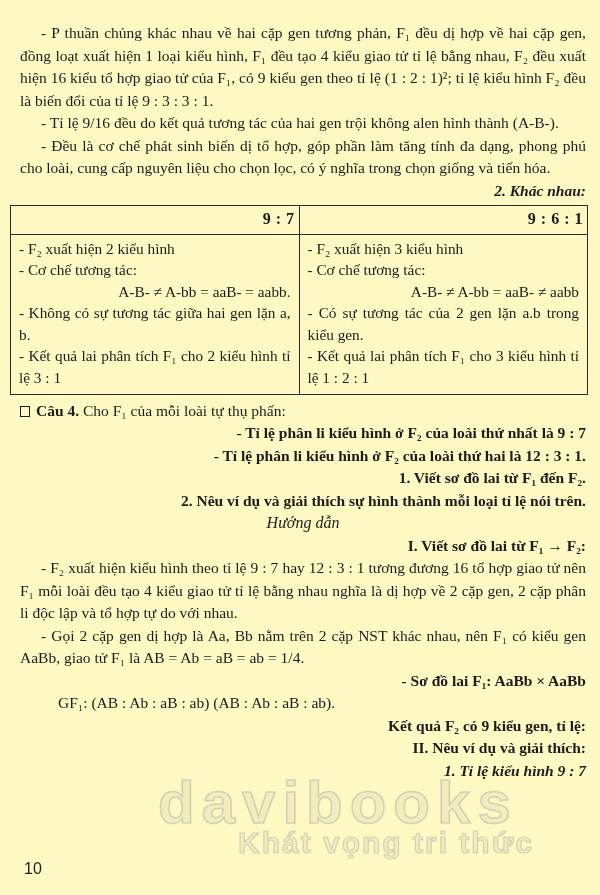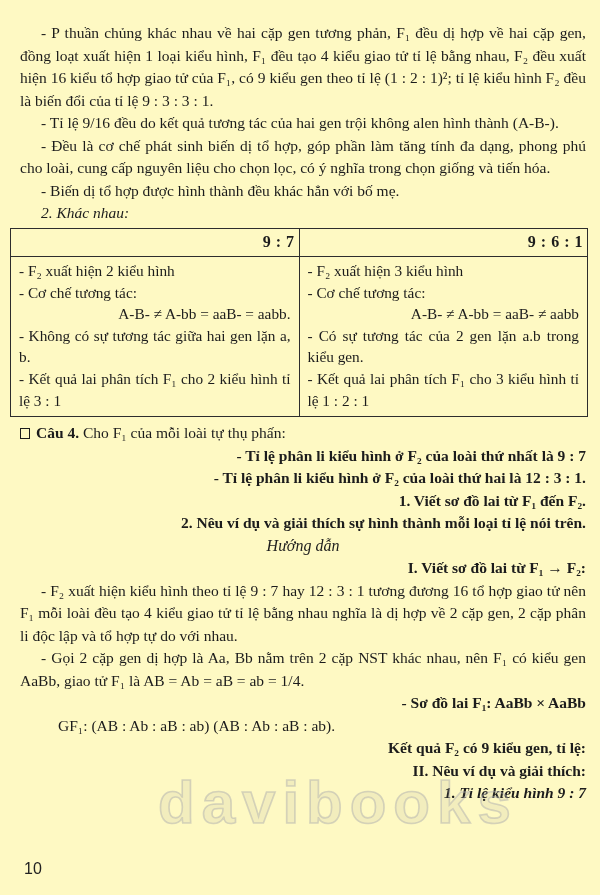--- a/index.html
+++ b/index.html
@@ -16,21 +16,21 @@
   .content {
     position:absolute; left:20px; right:14px; top:22px;
     font-size:15.5px; line-height:22.5px;
     text-align:justify;
     z-index:1;
   }
   p.para { text-indent:21px; }
   p.line { text-indent:21px; text-align:right;font-weight:bold; }
   .bold { font-weight:bold; }
   .bolditalic { font-weight:bold; font-style:italic; }
-  .heading2 { text-indent:21px; font-weight:normal; font-style:italic; text-align:left; }
+  .heading2 { text-indent:21px; font-weight:bold; font-style:italic; text-align:right; }
   .guide { text-align:center; font-style:italic; font-size:16px; }
 
   table.cmp {
     border-collapse:collapse;
     width:578px;
     margin-left:-10px;
     margin-top:3px; margin-bottom:5px;
     table-layout:fixed;
   }
   table.cmp th, table.cmp td {
@@ -82,21 +82,20 @@
 </style>
 </head>
 <body>
 
 <div class="page">
   <div class="content">
 
     <p class="para">- P thuần chủng khác nhau về hai cặp gen tương phản, F₁ đều dị hợp về hai cặp gen, đồng loạt xuất hiện 1 loại kiểu hình, F₁ đều tạo 4 kiểu giao tử tỉ lệ bằng nhau, F₂ đều xuất hiện 16 kiểu tổ hợp giao tử của F₁, có 9 kiểu gen theo tỉ lệ (1 : 2 : 1)²; tỉ lệ kiểu hình F₂ đều là biến đổi của tỉ lệ 9 : 3 : 3 : 1.</p>
     <p class="para">- Tỉ lệ 9/16 đều do kết quả tương tác của hai gen trội không alen hình thành (A-B-).</p>
     <p class="para">- Đều là cơ chế phát sinh biến dị tổ hợp, góp phần làm tăng tính đa dạng, phong phú cho loài, cung cấp nguyên liệu cho chọn lọc, có ý nghĩa trong chọn giống và tiến hóa.</p>
-    <p class="para">- Biến dị tổ hợp được hình thành đều khác hẳn với bố mẹ.</p>
 
     <p class="heading2">2. Khác nhau:</p>
 
     <table class="cmp">
       <thead>
         <tr>
           <th>9 : 7</th>
           <th>9 : 6 : 1</th>
         </tr>
       </thead>
@@ -134,15 +133,16 @@
     <p class="line">- Sơ đồ lai F₁: AaBb × AaBb</p>
     <p class="gf-line">GF₁: (AB : Ab : aB : ab) (AB : Ab : aB : ab).</p>
     <p class="line">Kết quả F₂ có 9 kiểu gen, tỉ lệ:</p>
 
     <p class="line bold">II. Nêu ví dụ và giải thích:</p>
     <p class="line bolditalic">1. Tỉ lệ kiểu hình 9 : 7</p>
 
   </div>
 
   <div class="watermark wm-title">davibooks</div>
+  <div class="watermark wm-sub">Khát vọng tri thức</div>
 
   <div class="page-number">10</div>
 </div>
 
 </body></html>

